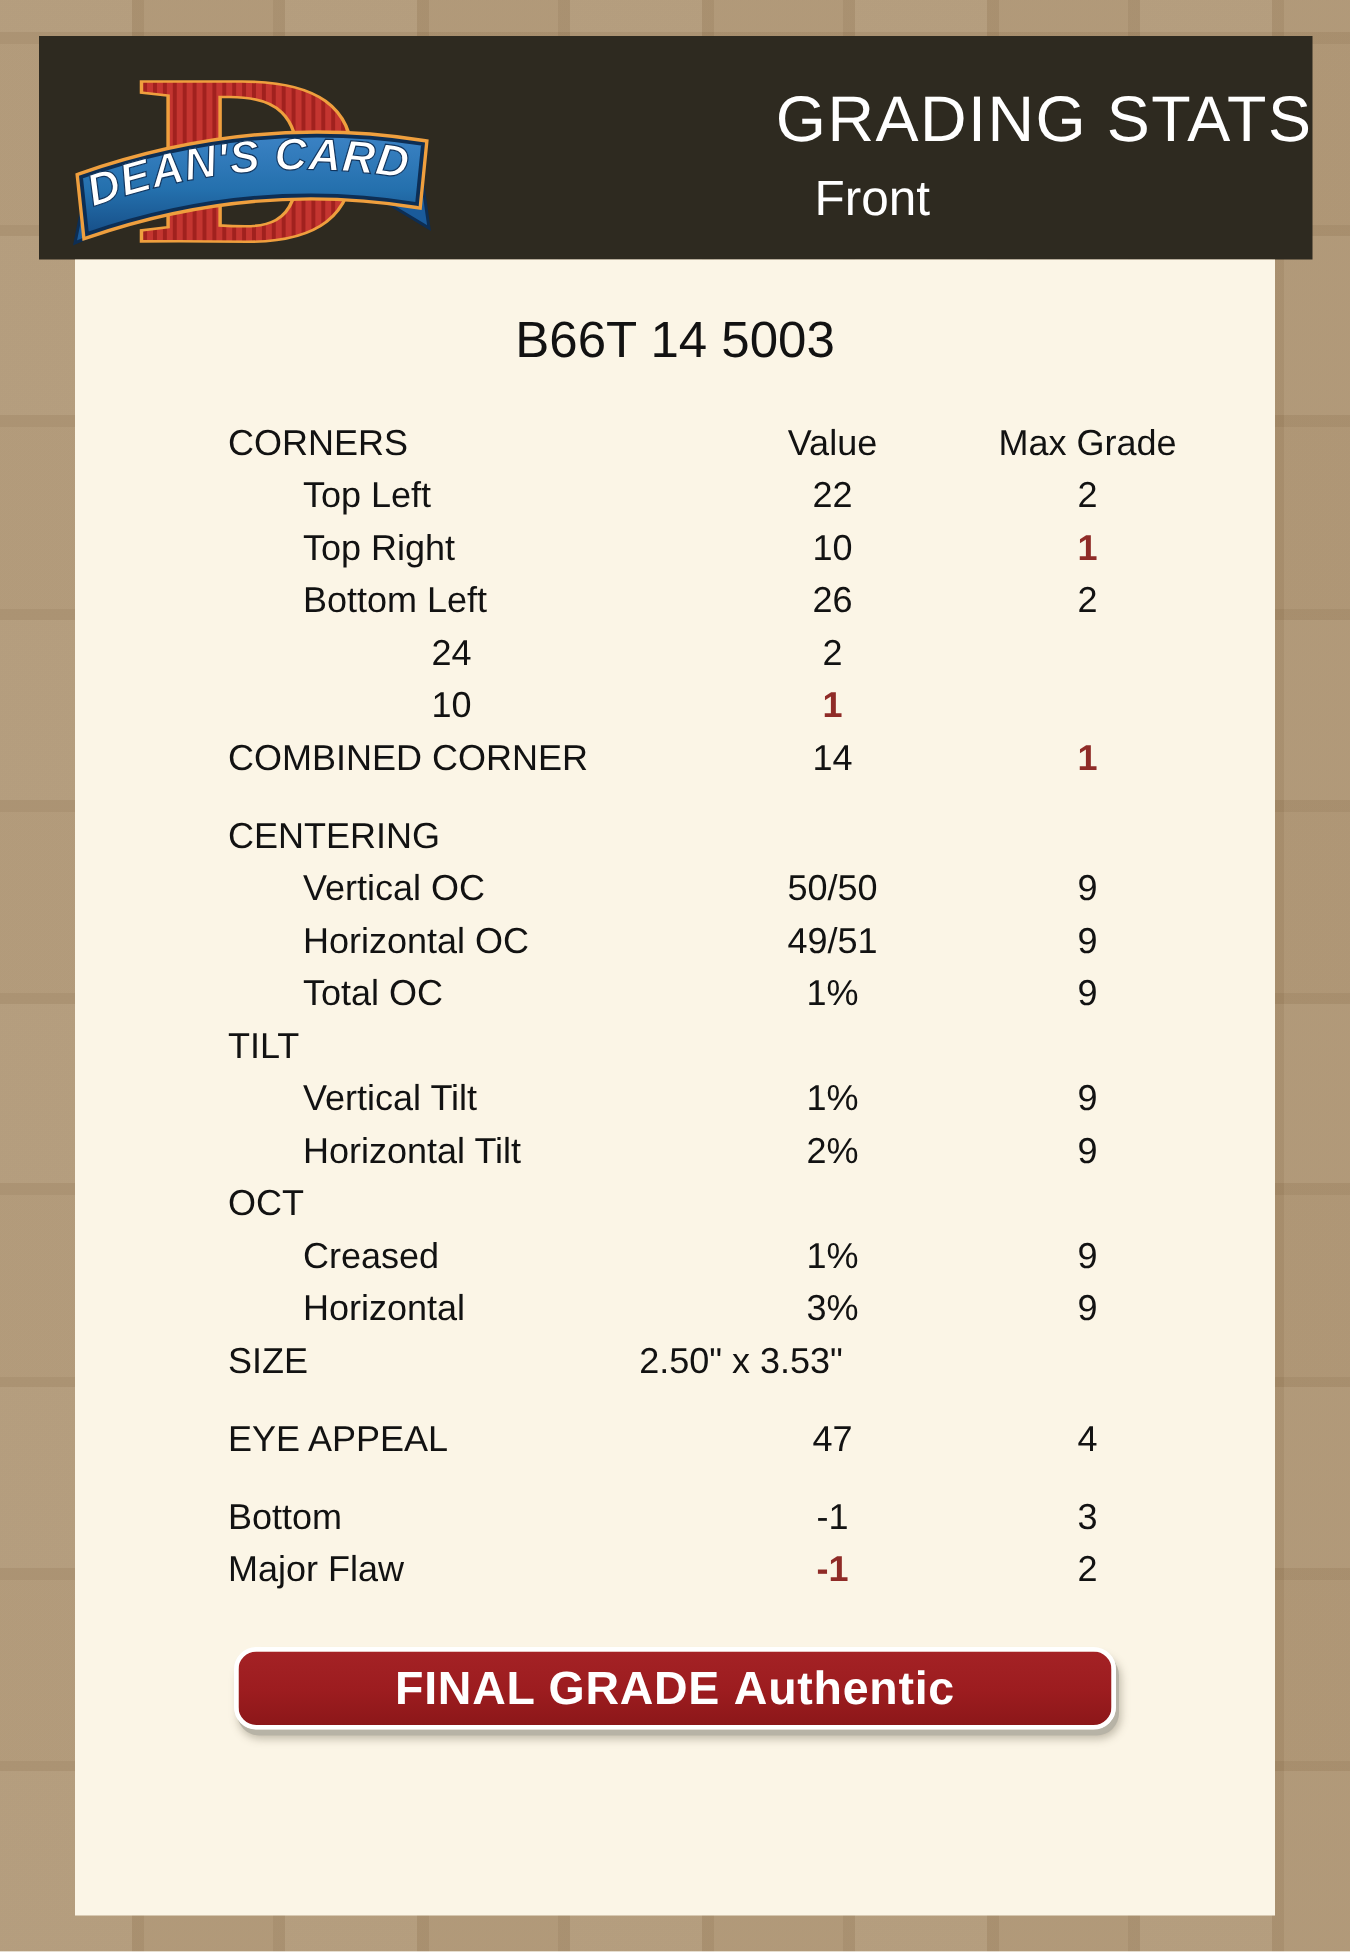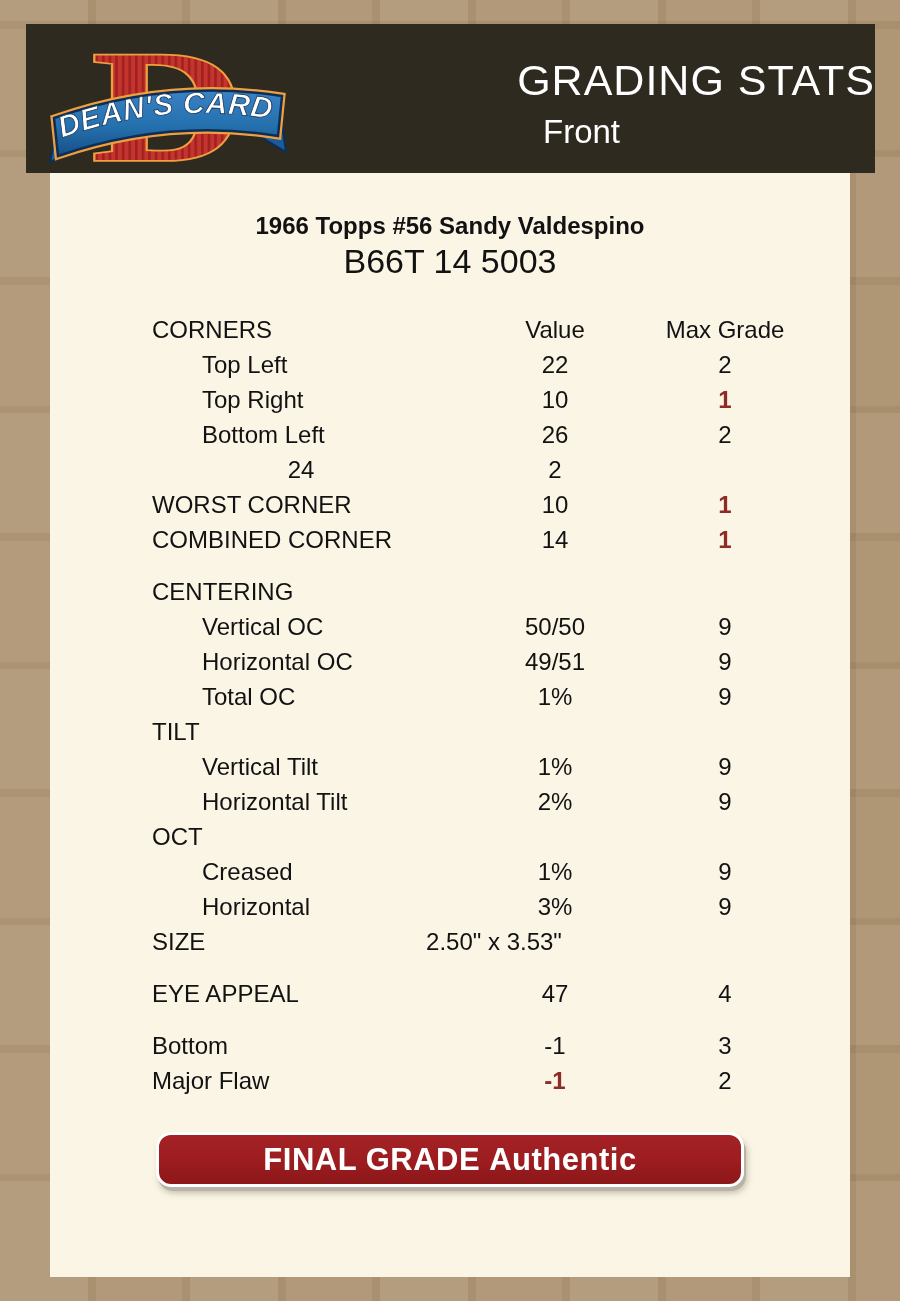--- a/index.html
+++ b/index.html
@@ -107,21 +107,20 @@
         </text>
       </svg>
     </div>
     <div class="header-text">
       <div class="header-title">GRADING STATS</div>
       <div class="header-side">Front</div>
     </div>
   </div>
 
   <div class="panel">
-    <div class="card-title">1966 Topps #56 Sandy Valdespino</div>
     <div class="card-serial">B66T 14 5003</div>
 
     <div class="stats-table" id="stats-table">
         <div class="trow">
           <span class="cell label bold">CORNERS</span>
           <span class="cell value bold">Value</span>
           <span class="cell grade bold">Max Grade</span>
         </div>
         <div class="trow">
           <span class="cell label indent">Top Left</span>
@@ -136,21 +135,20 @@
         <div class="trow">
           <span class="cell label indent">Bottom Left</span>
           <span class="cell value">26</span>
           <span class="cell grade">2</span>
         </div>
         <div class="trow">
           <span class="cell value">24</span>
           <span class="cell grade">2</span>
         </div>
         <div class="trow">
-          <span class="cell label bold">WORST CORNER</span>
           <span class="cell value">10</span>
           <span class="cell grade red">1</span>
         </div>
         <div class="trow">
           <span class="cell label bold">COMBINED CORNER</span>
           <span class="cell value">14</span>
           <span class="cell grade red">1</span>
         </div>
         <div class="trow gap">
           <span class="cell label bold">CENTERING</span>

